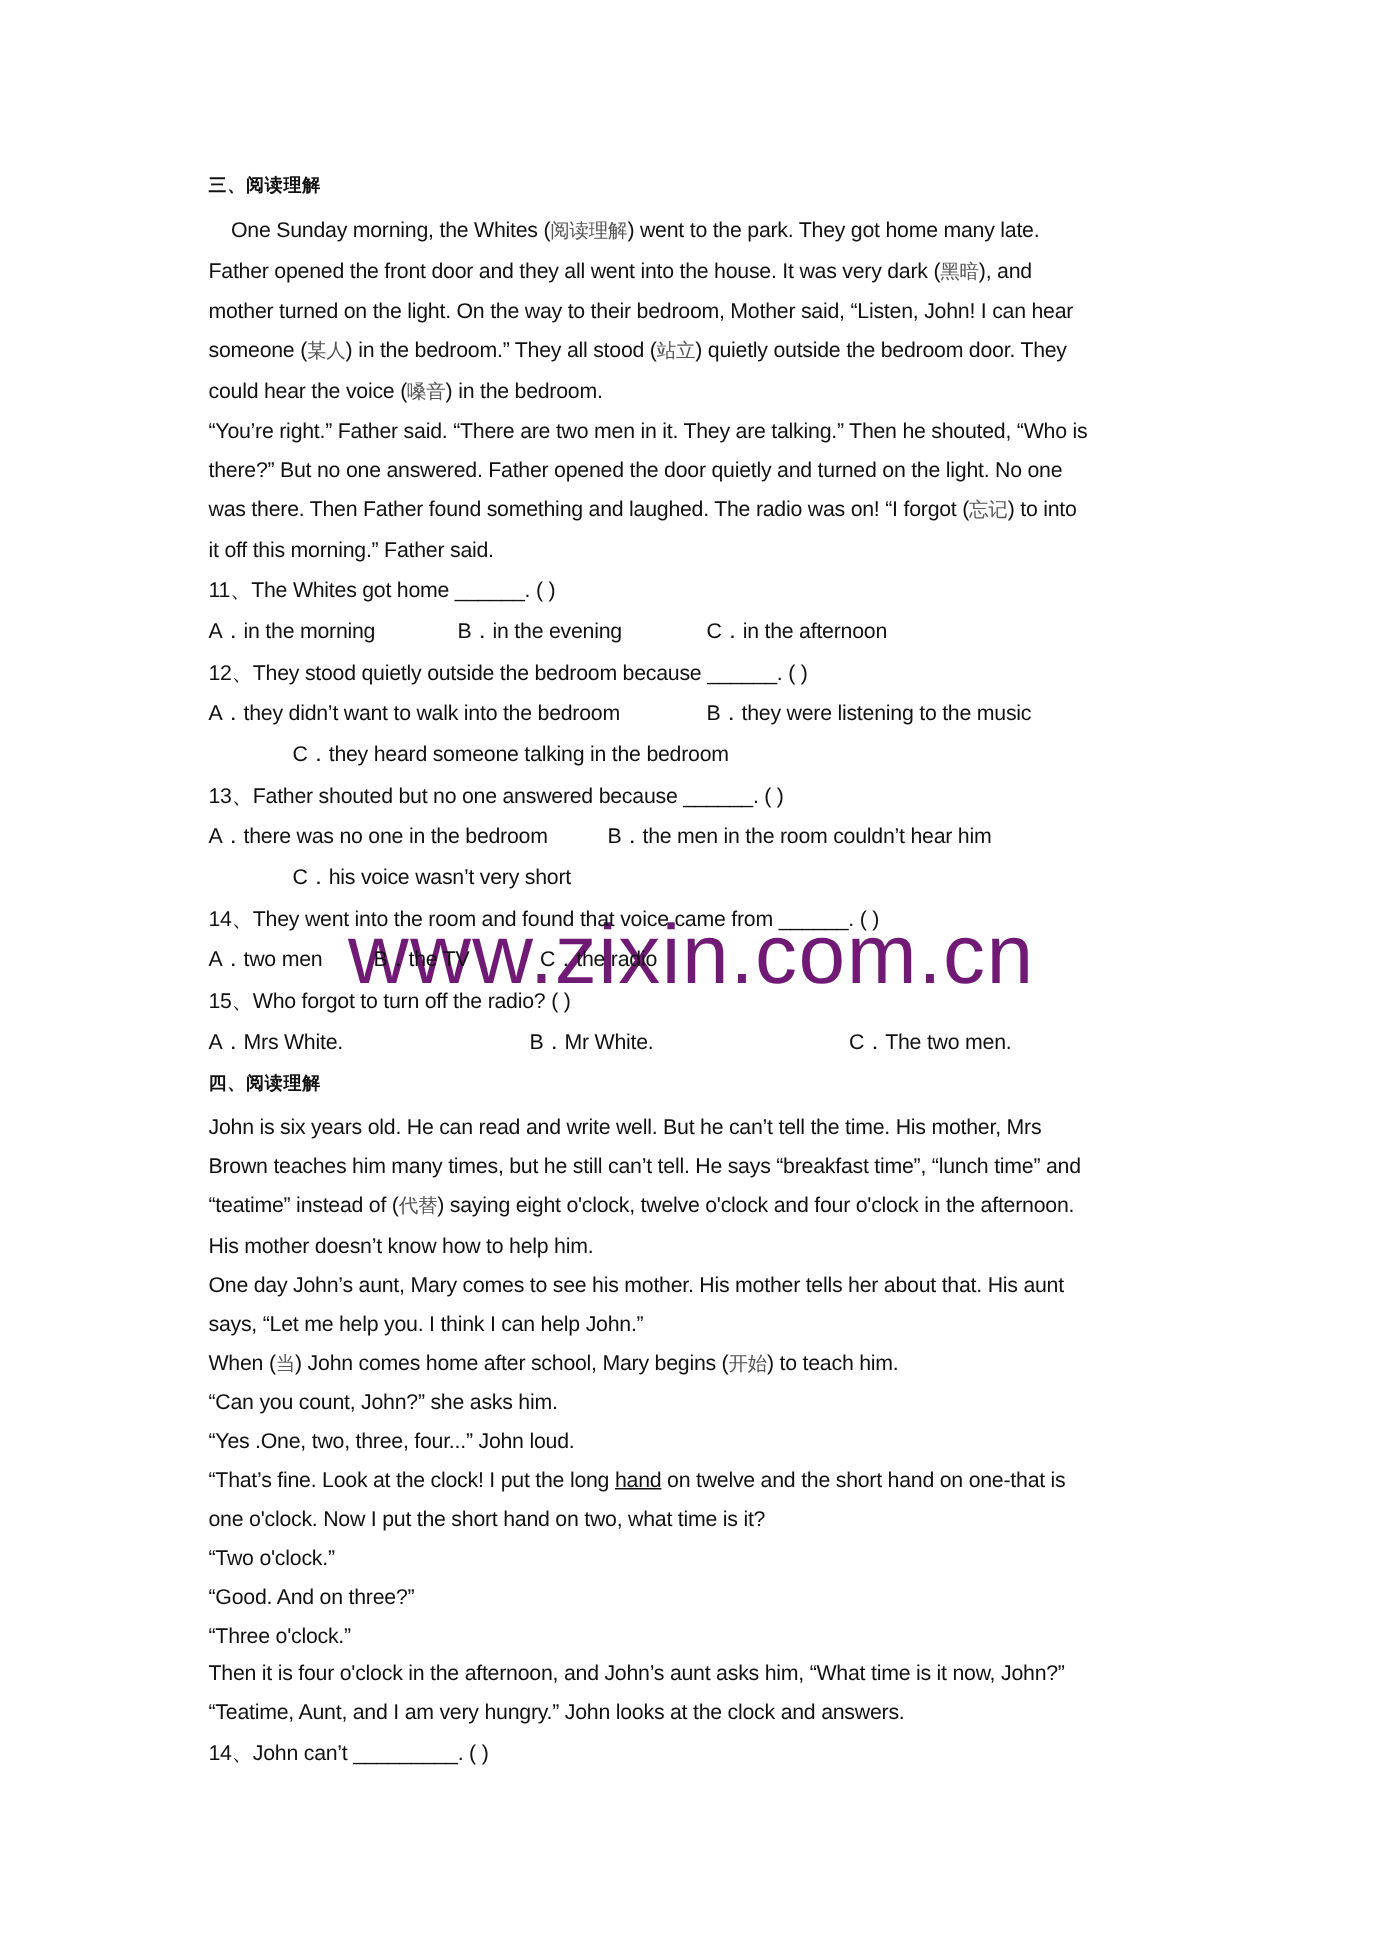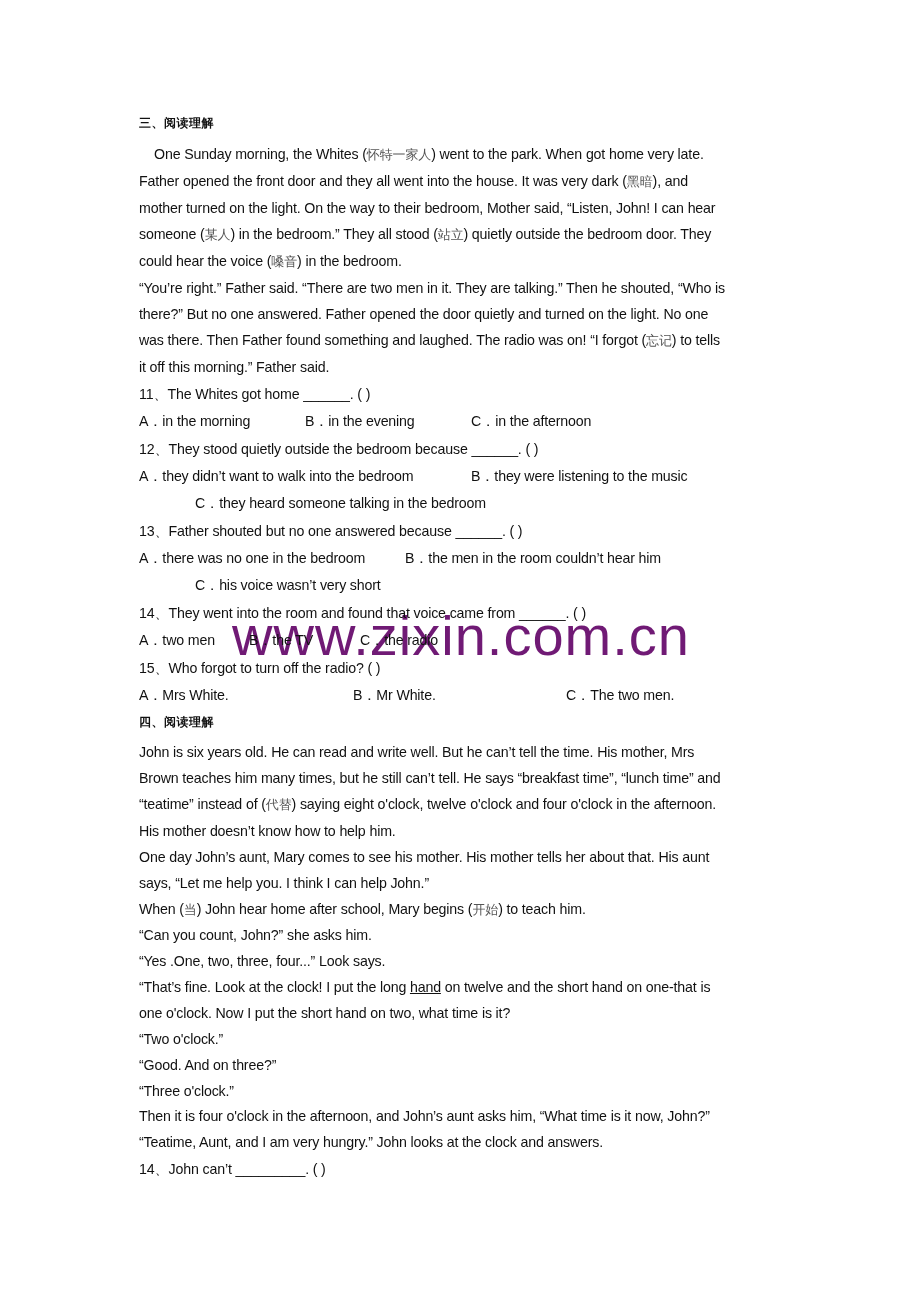--- a/index.html
+++ b/index.html
@@ -19,28 +19,28 @@
 </style>
 </head>
 <body>
 
 <div class="watermark">www.zixin.com.cn</div>
 
 <div class="page content">
 
   <div class="line heading" style="top:114px">三、阅读理解</div>
 
-  <div class="line" style="top:145px; left:15px"><span>One Sunday morning, the Whites (</span><span class="cn">怀特一家人</span><span>) went to the park. When got home very late.</span></div>
+  <div class="line" style="top:145px; left:15px"><span>One Sunday morning, the Whites (</span><span class="cn">阅读理解</span><span>) went to the park. They got home many late.</span></div>
   <div class="line" style="top:172px"><span>Father opened the front door and they all went into the house. It was very dark (</span><span class="cn">黑暗</span><span>), and</span></div>
   <div class="line" style="top:199px"><span>mother turned on the light. On the way to their bedroom, Mother said, “Listen, John! I can hear</span></div>
   <div class="line" style="top:225px"><span>someone (</span><span class="cn">某人</span><span>) in the bedroom.” They all stood (</span><span class="cn">站立</span><span>) quietly outside the bedroom door. They</span></div>
   <div class="line" style="top:252px"><span>could hear the voice (</span><span class="cn">嗓音</span><span>) in the bedroom.</span></div>
   <div class="line" style="top:279px"><span>“You’re right.” Father said. “There are two men in it. They are talking.” Then he shouted, “Who is</span></div>
   <div class="line" style="top:305px"><span>there?” But no one answered. Father opened the door quietly and turned on the light. No one</span></div>
-  <div class="line" style="top:331px"><span>was there. Then Father found something and laughed. The radio was on! “I forgot (</span><span class="cn">忘记</span><span>) to tells</span></div>
+  <div class="line" style="top:331px"><span>was there. Then Father found something and laughed. The radio was on! “I forgot (</span><span class="cn">忘记</span><span>) to into</span></div>
   <div class="line" style="top:358px"><span>it off this morning.” Father said.</span></div>
 
   <div class="line" style="top:385px">11、The Whites got home ______. (   )</div>
   <div class="line" style="top:412px; width:645px">
     <span class="opt" style="left:0">A．in the morning</span>
     <span class="opt" style="left:166px">B．in the evening</span>
     <span class="opt" style="left:332px">C．in the afternoon</span>
   </div>
 
   <div class="line" style="top:440px">12、They stood quietly outside the bedroom because ______. (   )</div>
@@ -72,23 +72,23 @@
   </div>
 
   <div class="line heading" style="top:713px">四、阅读理解</div>
 
   <div class="line" style="top:743px"><span>John is six years old. He can read and write well. But he can’t tell the time. His mother, Mrs</span></div>
   <div class="line" style="top:769px"><span>Brown teaches him many times, but he still can’t tell. He says “breakfast time”, “lunch time” and</span></div>
   <div class="line" style="top:795px"><span>“teatime” instead of (</span><span class="cn">代替</span><span>) saying eight o'clock, twelve o'clock and four o'clock in the afternoon.</span></div>
   <div class="line" style="top:822px"><span>His mother doesn’t know how to help him.</span></div>
   <div class="line" style="top:848px"><span>One day John’s aunt, Mary comes to see his mother. His mother tells her about that. His aunt</span></div>
   <div class="line" style="top:874px"><span>says, “Let me help you. I think I can help John.”</span></div>
-  <div class="line" style="top:900px"><span>When (</span><span class="cn">当</span><span>) John hear home after school, Mary begins (</span><span class="cn">开始</span><span>) to teach him.</span></div>
+  <div class="line" style="top:900px"><span>When (</span><span class="cn">当</span><span>) John comes home after school, Mary begins (</span><span class="cn">开始</span><span>) to teach him.</span></div>
   <div class="line" style="top:926px"><span>“Can you count, John?” she asks him.</span></div>
-  <div class="line" style="top:952px"><span>“Yes .One, two, three, four...” Look says.</span></div>
+  <div class="line" style="top:952px"><span>“Yes .One, two, three, four...” John loud.</span></div>
   <div class="line" style="top:978px"><span>“That’s fine. Look at the clock! I put the long </span><span class="ul">hand</span><span> on twelve and the short hand on one-that is</span></div>
   <div class="line" style="top:1004px"><span>one o'clock. Now I put the short hand on two, what time is it?</span></div>
   <div class="line" style="top:1030px"><span>“Two o'clock.”</span></div>
   <div class="line" style="top:1056px"><span>“Good. And on three?”</span></div>
   <div class="line" style="top:1082px"><span>“Three o'clock.”</span></div>
   <div class="line" style="top:1107px"><span>Then it is four o'clock in the afternoon, and John’s aunt asks him, “What time is it now, John?”</span></div>
   <div class="line" style="top:1133px"><span>“Teatime, Aunt, and I am very hungry.” John looks at the clock and answers.</span></div>
 
   <div class="line" style="top:1160px">14、John can’t _________. (    )</div>
 </div>

